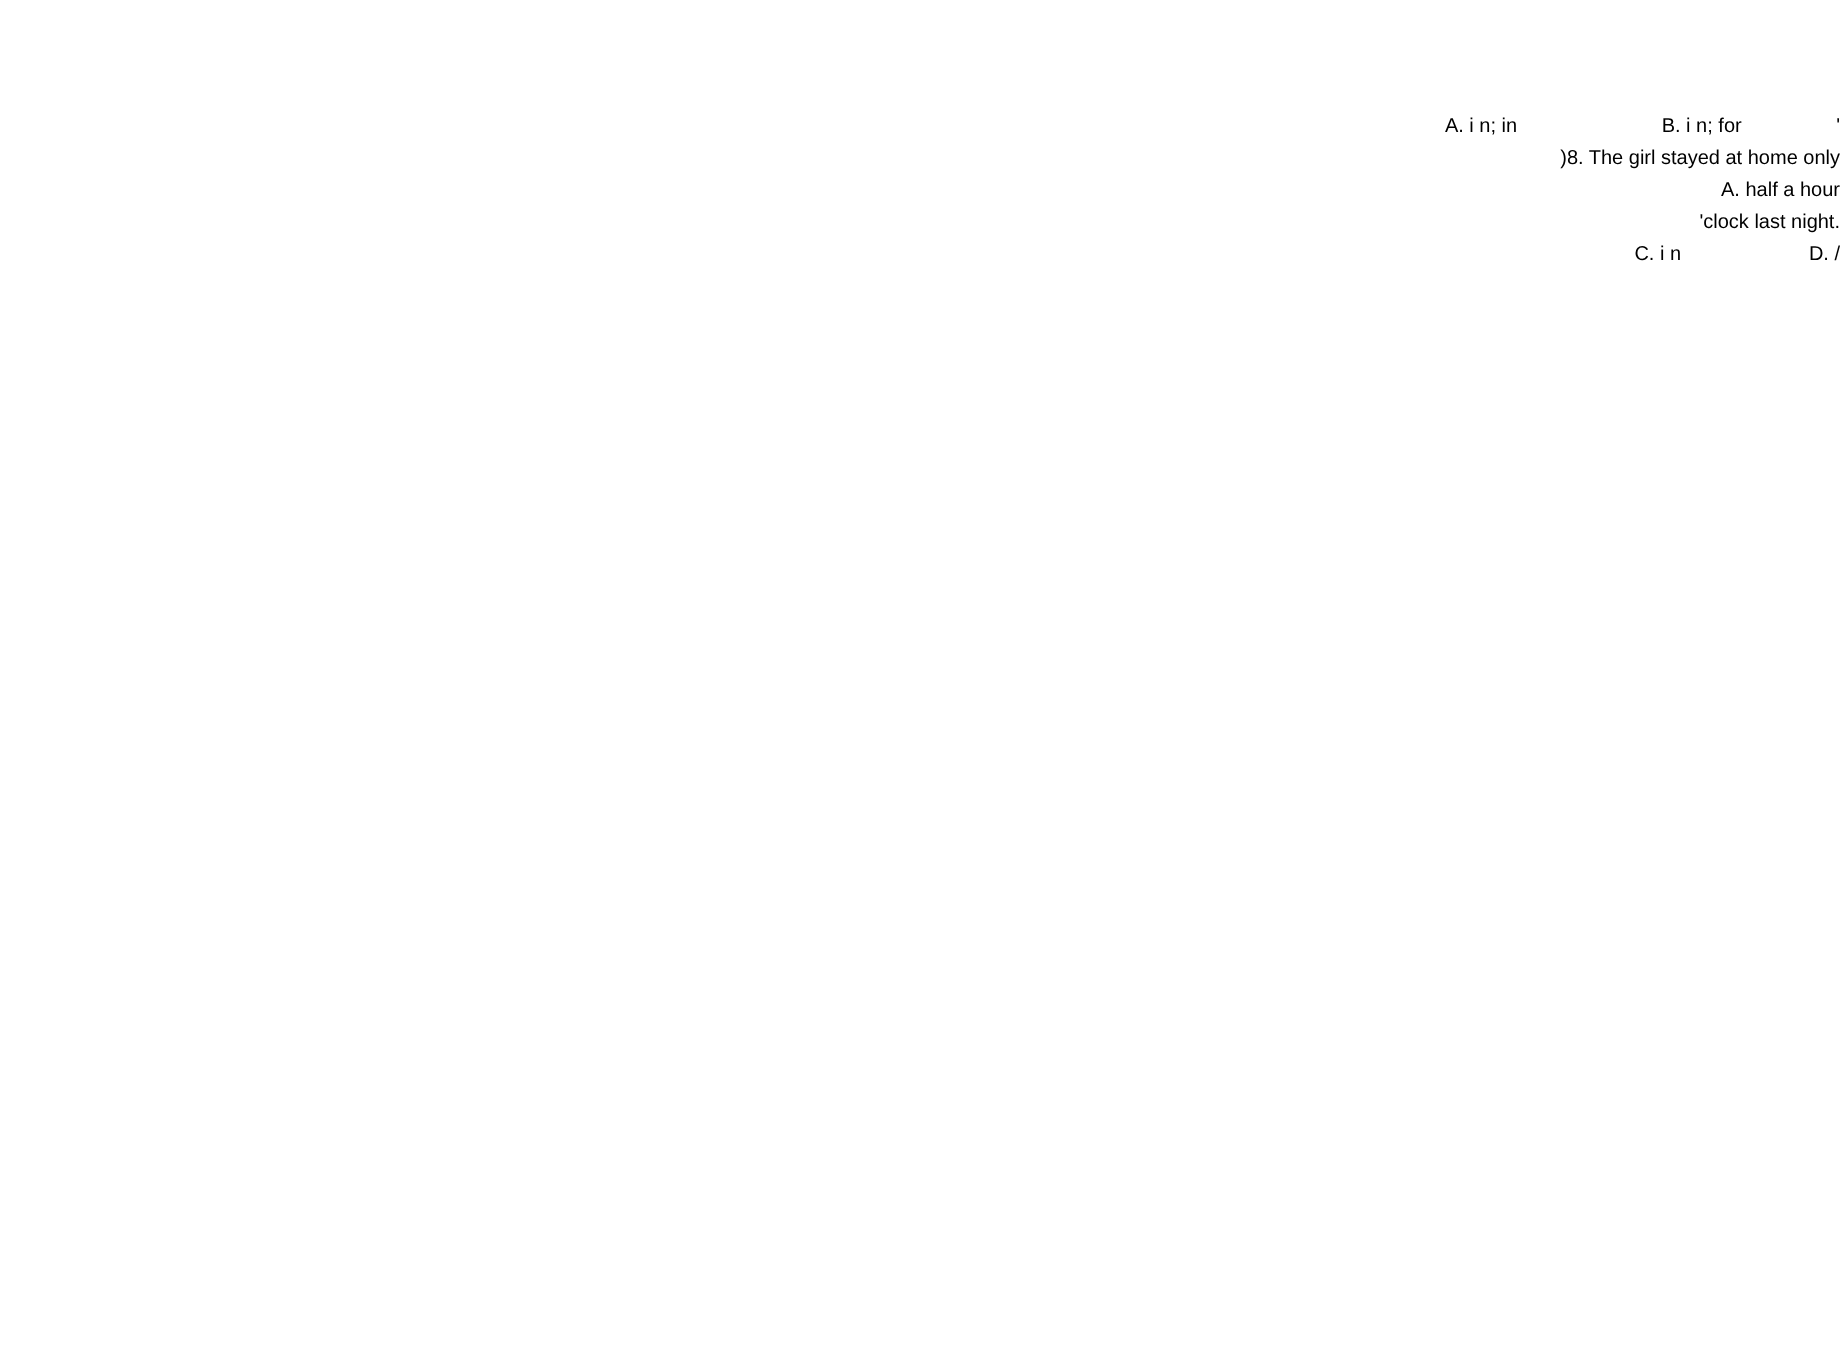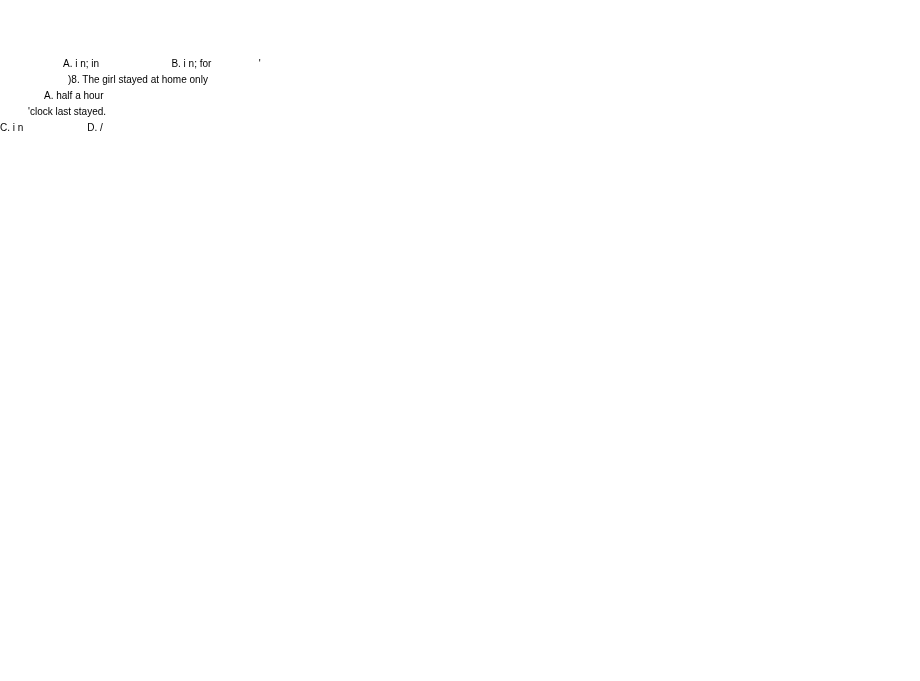--- a/index.html
+++ b/index.html
@@ -1,18 +1,19 @@
 <!DOCTYPE html>
 <html><head>
   <meta charset="utf-8">
   <style>
     * {
       margin: 0;
       padding: 0;
       box-sizing: border-box;
+      text-align: right;
     }
     body {
       width: 920px;
       height: 681px;
       background: #ffffff;
       font-family: Arial, sans-serif;
       font-size: 10px;
       color: #000000;
       position: relative;
     }
@@ -41,15 +42,15 @@
     .line5 {
     }
   </style>
 </head>
 <body>
 
 <div class="content">
   <div class="line line1"><span>A. i n; in</span><span>                          </span><span>B. i n; for</span><span>                 </span><span>'</span></div>
   <div class="line line2"><span>)8. The girl stayed at home only</span></div>
   <div class="line line3"><span>A. half a hour</span></div>
-  <div class="line line4"><span>'clock last stayed.</span></div>
+  <div class="line line4"><span>'clock last night.</span></div>
   <div class="line line5"><span>C. i n</span><span>                       </span><span>D. /</span></div>
 </div>
 
 </body></html>

